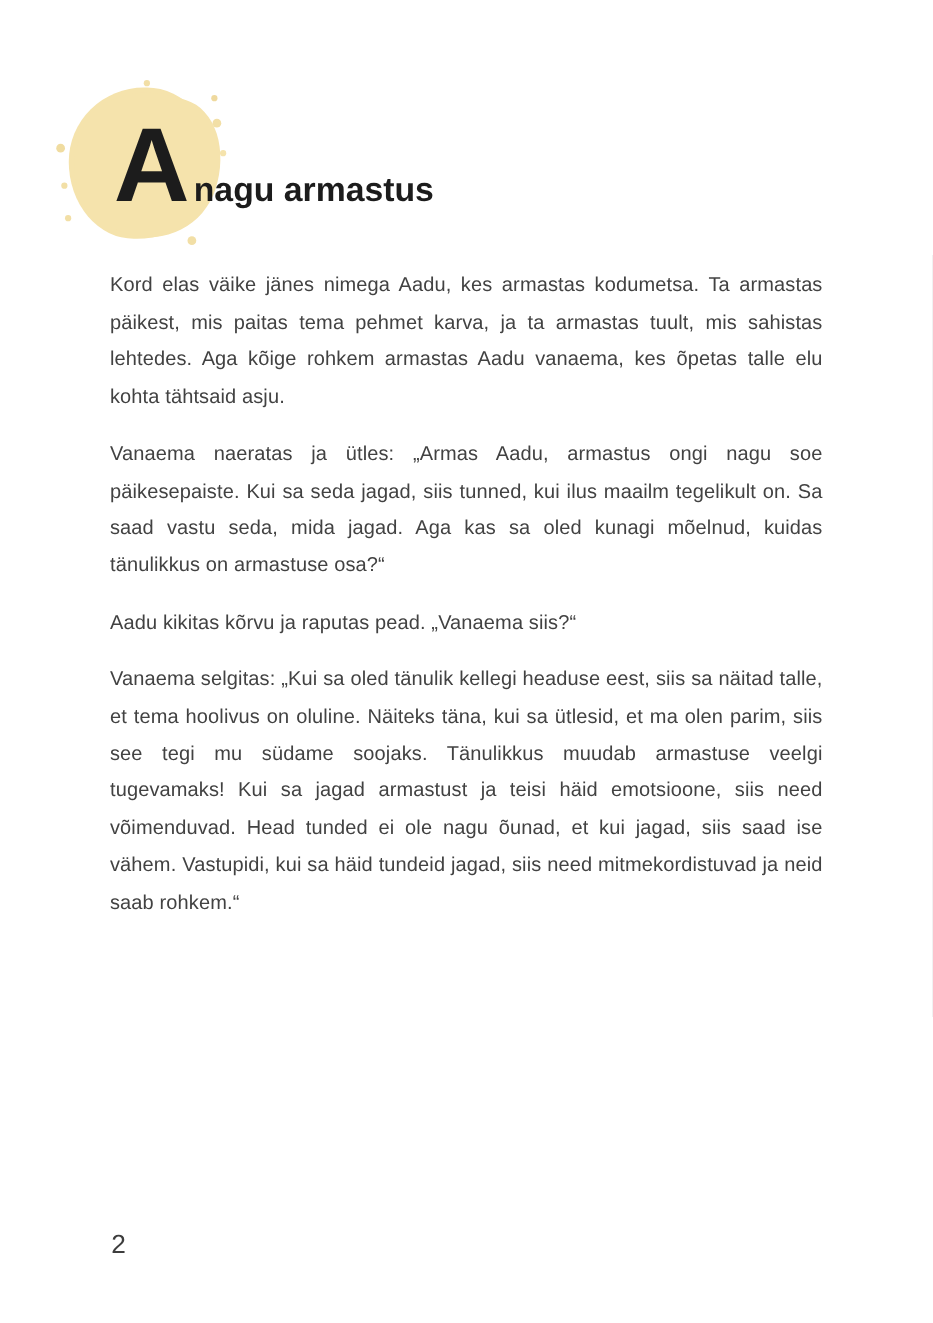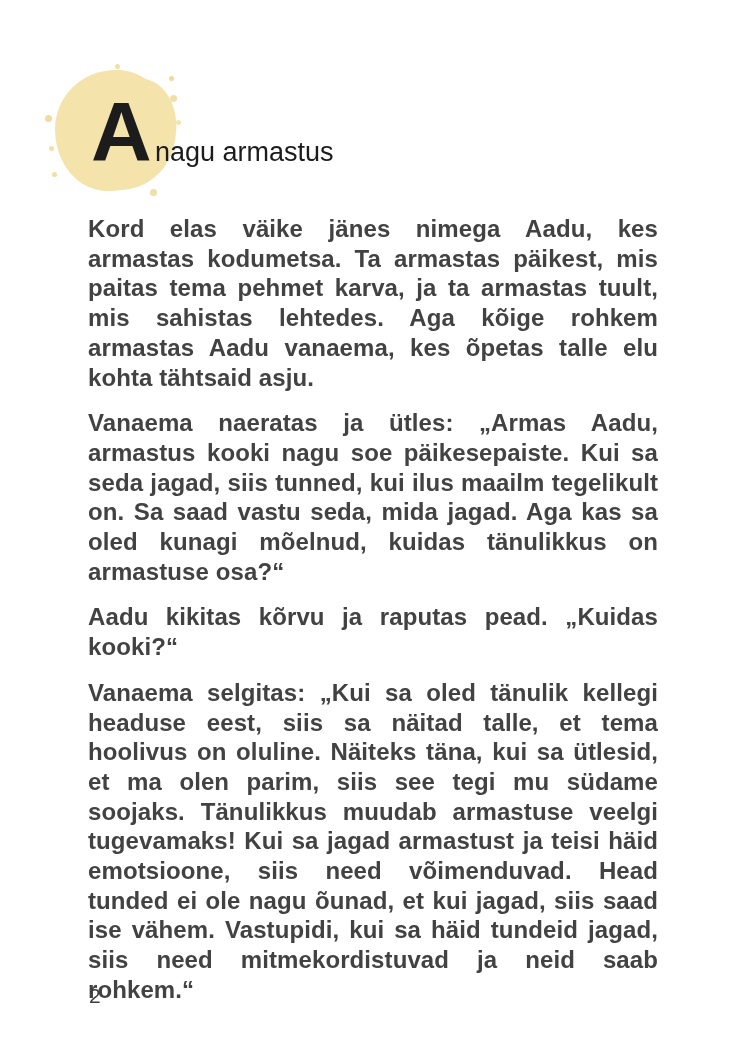--- a/index.html
+++ b/index.html
@@ -67,35 +67,35 @@
     color: #1c1c1c;
     z-index: 2;
   }
   .chapter-title {
     position: absolute;
     left: 100px;
     top: 66px;
     margin: 0;
     font-size: 27px;
     line-height: 1.2;
-    font-weight: 400;
+    font-weight: 700;
     color: #1c1c1c;
     white-space: nowrap;
     z-index: 2;
   }
 
   
   .story-text {
     position: absolute;
     top: 214px;
     left: 88px;
     width: 570px;
     color: #424242;
-    font-size: 24px;
-    font-weight: 700;
+    font-size: 16px;
+    font-weight: 400;
     line-height: 29.7px;
     letter-spacing: 0.1px;
   }
   .story-text p {
     margin: 0 0 16px 0;
     text-align: justify;
   }
 
   
   .page-number {
@@ -113,22 +113,22 @@
 <div class="page">
 
   <header class="chapter-header">
     <div class="blob"></div>
     <span class="drop-cap">A</span>
     <h1 class="chapter-title">nagu armastus</h1>
   </header>
 
   <main class="story-text">
     <p>Kord elas väike jänes nimega Aadu, kes armastas kodumetsa. Ta armastas päikest, mis paitas tema pehmet karva, ja ta armastas tuult, mis sahistas lehtedes. Aga kõige rohkem armastas Aadu vanaema, kes õpetas talle elu kohta tähtsaid asju.</p>
-    <p>Vanaema naeratas ja ütles: „Armas Aadu, armastus kooki nagu soe päikesepaiste. Kui sa seda jagad, siis tunned, kui ilus maailm tegelikult on. Sa saad vastu seda, mida jagad. Aga kas sa oled kunagi mõelnud, kuidas tänulikkus on armastuse osa?“</p>
-    <p>Aadu kikitas kõrvu ja raputas pead. „Kuidas kooki?“</p>
+    <p>Vanaema naeratas ja ütles: „Armas Aadu, armastus ongi nagu soe päikesepaiste. Kui sa seda jagad, siis tunned, kui ilus maailm tegelikult on. Sa saad vastu seda, mida jagad. Aga kas sa oled kunagi mõelnud, kuidas tänulikkus on armastuse osa?“</p>
+    <p>Aadu kikitas kõrvu ja raputas pead. „Vanaema siis?“</p>
     <p>Vanaema selgitas: „Kui sa oled tänulik kellegi headuse eest, siis sa näitad talle, et tema hoolivus on oluline. Näiteks täna, kui sa ütlesid, et ma olen parim, siis see tegi mu südame soojaks. Tänulikkus muudab armastuse veelgi tugevamaks! Kui sa jagad armastust ja teisi häid emotsioone, siis need võimenduvad. Head tunded ei ole nagu õunad, et kui jagad, siis saad ise vähem. Vastupidi, kui sa häid tundeid jagad, siis need mitmekordistuvad ja neid saab rohkem.“</p>
   </main>
 
   <footer>
     <span class="page-number">2</span>
   </footer>
 
 </div>
 
 </body></html>

